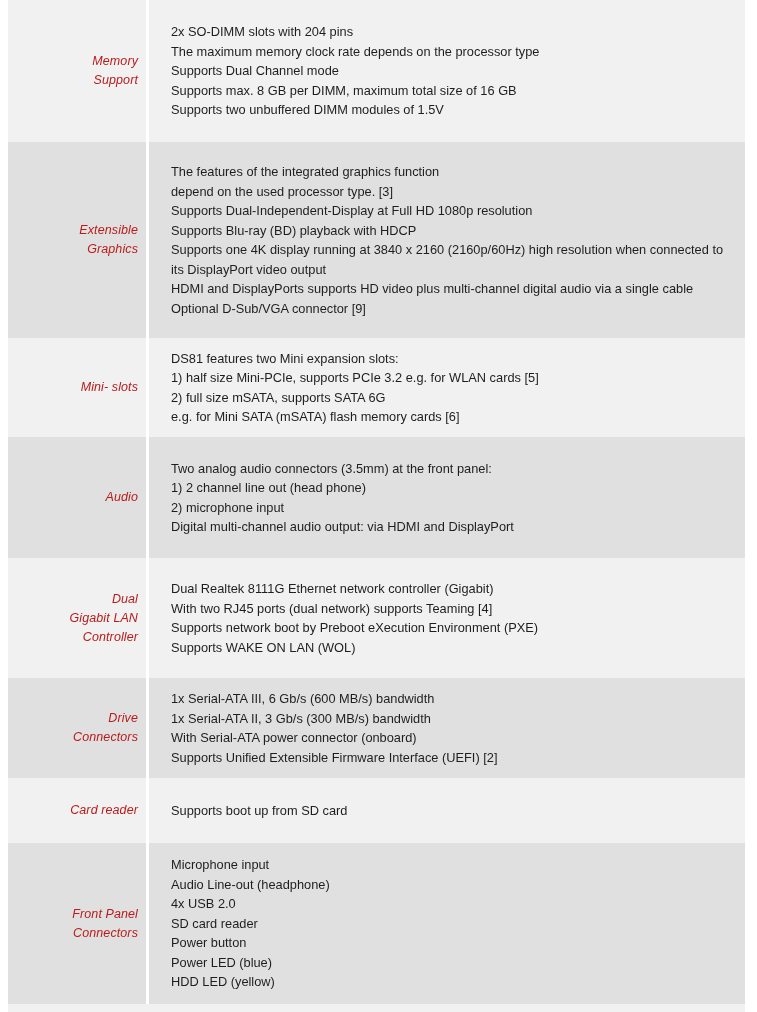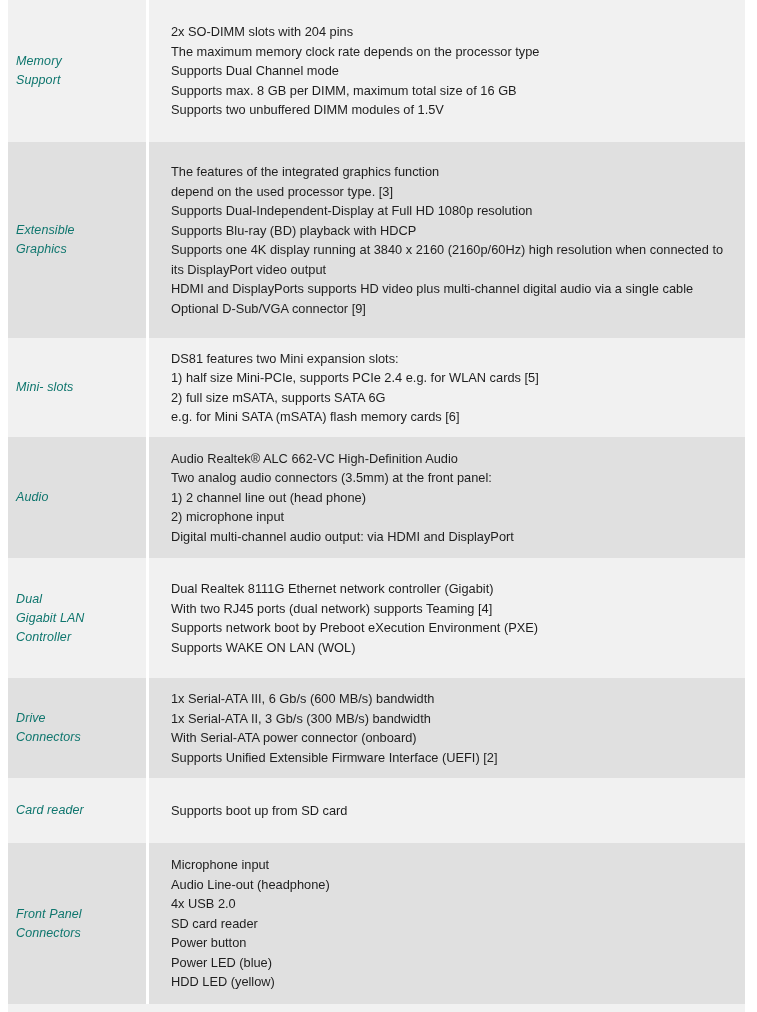--- a/index.html
+++ b/index.html
@@ -39,25 +39,25 @@
     bottom: 0;
     width: 3px;
     background: #ffffff;
   }
 
   .label-cell {
     width: 138px;
     min-width: 138px;
     box-sizing: border-box;
     padding: 0 8px;
-    text-align: left;
+    text-align: right;
     font-style: italic;
     font-size: 12.5px;
     line-height: 19px;
-    color: #0f766e;
+    color: #b91c1c;
     letter-spacing: 0.1px;
   }
 
   .content-cell {
     flex: 1;
     box-sizing: border-box;
     padding-left: 25px;
     padding-right: 12px;
     color: #1e1e1e;
     font-size: 12.8px;
@@ -113,32 +113,31 @@
       <div class="line">Optional D-Sub/VGA connector [9]</div>
     </div>
   </div>
 
   <div class="spec-row light h-mini">
     <div class="label-cell">
       <div>Mini- slots</div>
     </div>
     <div class="content-cell">
       <div class="line">DS81 features two Mini expansion slots:</div>
-      <div class="line">1) half size Mini-PCIe, supports PCIe 2.4 e.g. for WLAN cards [5]</div>
+      <div class="line">1) half size Mini-PCIe, supports PCIe 3.2 e.g. for WLAN cards [5]</div>
       <div class="line">2) full size mSATA, supports SATA 6G</div>
       <div class="line">e.g. for Mini SATA (mSATA) flash memory cards [6]</div>
     </div>
   </div>
 
   <div class="spec-row dark h-audio">
     <div class="label-cell">
       <div>Audio</div>
     </div>
     <div class="content-cell">
-      <div class="line">Audio Realtek® ALC 662-VC High-Definition Audio</div>
       <div class="line">Two analog audio connectors (3.5mm) at the front panel:</div>
       <div class="line">1) 2 channel line out (head phone)</div>
       <div class="line">2) microphone input</div>
       <div class="line">Digital multi-channel audio output: via HDMI and DisplayPort</div>
     </div>
   </div>
 
   <div class="spec-row light h-lan">
     <div class="label-cell">
       <div>Dual</div>

